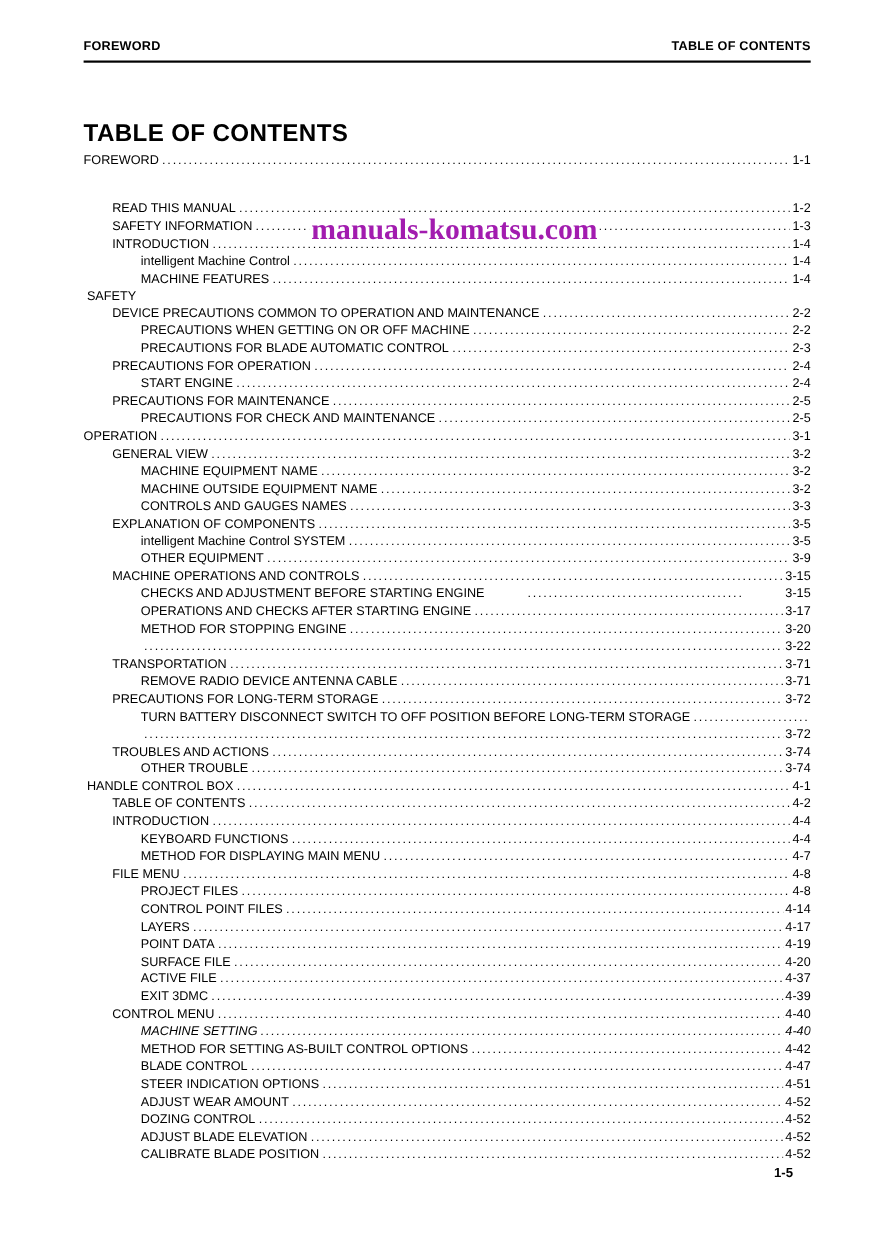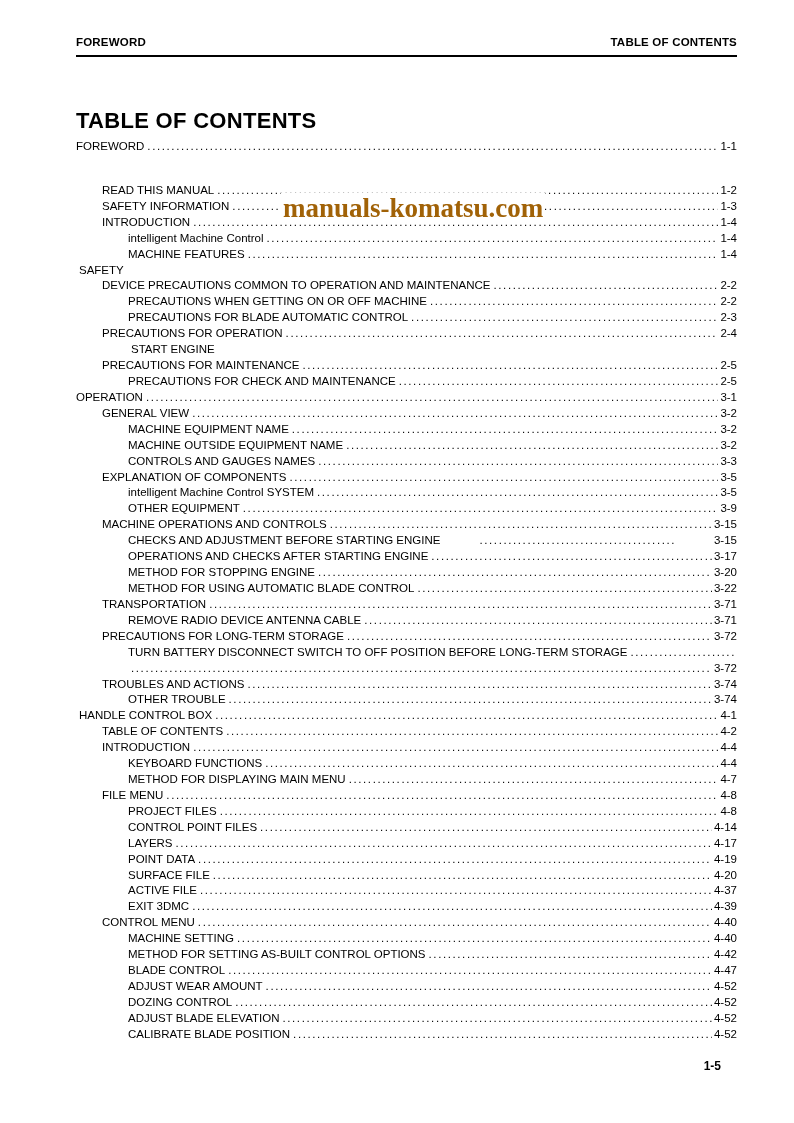--- a/index.html
+++ b/index.html
@@ -62,21 +62,21 @@
     color: #000;
   }
   .toc-page { white-space: nowrap; }
   .watermark {
     position: absolute;
     top: 193px;
     left: 281px;
     font-family: "Liberation Serif", "DejaVu Serif", serif;
     font-size: 27px;
     font-weight: bold;
-    color: #a16207;
+    color: #a21caf;
     background: #ffffff;
     white-space: nowrap;
     z-index: 5;
     padding: 0 2px;
   }
   .footer {
     position: absolute;
     top: 1059px;
     right: 57px;
     font-size: 12px;
@@ -144,21 +144,21 @@
       <div class="toc-row" style="padding-left: 52px;">
         <span class="toc-label">PRECAUTIONS FOR BLADE AUTOMATIC CONTROL</span>
         <span class="toc-dots"></span>
         <span class="toc-page">2-3</span>
       </div>
       <div class="toc-row" style="padding-left: 26px;">
         <span class="toc-label">PRECAUTIONS FOR OPERATION</span>
         <span class="toc-dots"></span>
         <span class="toc-page">2-4</span>
       </div>
-      <div class="toc-row" style="padding-left: 52px; flex-direction: column;">
+      <div class="toc-row" style="padding-left: 52px;">
         <span class="toc-label">START ENGINE</span>
         <span class="toc-dots"></span>
         <span class="toc-page">2-4</span>
       </div>
       <div class="toc-row" style="padding-left: 26px;">
         <span class="toc-label">PRECAUTIONS FOR MAINTENANCE</span>
         <span class="toc-dots"></span>
         <span class="toc-page">2-5</span>
       </div>
       <div class="toc-row" style="padding-left: 52px;">
@@ -220,21 +220,20 @@
         <span class="toc-label">OPERATIONS AND CHECKS AFTER STARTING ENGINE</span>
         <span class="toc-dots"></span>
         <span class="toc-page">3-17</span>
       </div>
       <div class="toc-row" style="padding-left: 52px;">
         <span class="toc-label">METHOD FOR STOPPING ENGINE</span>
         <span class="toc-dots"></span>
         <span class="toc-page">3-20</span>
       </div>
       <div class="toc-row" style="padding-left: 52px;">
-        <span class="toc-label">METHOD FOR USING AUTOMATIC BLADE CONTROL</span>
         <span class="toc-dots"></span>
         <span class="toc-page">3-22</span>
       </div>
       <div class="toc-row" style="padding-left: 26px;">
         <span class="toc-label">TRANSPORTATION</span>
         <span class="toc-dots"></span>
         <span class="toc-page">3-71</span>
       </div>
       <div class="toc-row" style="padding-left: 52px;">
         <span class="toc-label">REMOVE RADIO DEVICE ANTENNA CABLE</span>
@@ -328,36 +327,41 @@
       <div class="toc-row" style="padding-left: 52px;">
         <span class="toc-label">EXIT 3DMC</span>
         <span class="toc-dots"></span>
         <span class="toc-page">4-39</span>
       </div>
       <div class="toc-row" style="padding-left: 26px;">
         <span class="toc-label">CONTROL MENU</span>
         <span class="toc-dots"></span>
         <span class="toc-page">4-40</span>
       </div>
-      <div class="toc-row" style="padding-left: 52px;">
+      <div class="toc-row" style="padding-left: 52px; font-style: italic;">
         <span class="toc-label">MACHINE SETTING</span>
         <span class="toc-dots"></span>
         <span class="toc-page">4-40</span>
       </div>
       <div class="toc-row" style="padding-left: 52px;">
         <span class="toc-label">METHOD FOR SETTING AS-BUILT CONTROL OPTIONS</span>
         <span class="toc-dots"></span>
         <span class="toc-page">4-42</span>
       </div>
       <div class="toc-row" style="padding-left: 52px;">
         <span class="toc-label">BLADE CONTROL</span>
         <span class="toc-dots"></span>
         <span class="toc-page">4-47</span>
       </div>
       <div class="toc-row" style="padding-left: 52px;">
+        <span class="toc-label">STEER INDICATION OPTIONS</span>
+        <span class="toc-dots"></span>
+        <span class="toc-page">4-51</span>
+      </div>
+      <div class="toc-row" style="padding-left: 52px;">
         <span class="toc-label">ADJUST WEAR AMOUNT</span>
         <span class="toc-dots"></span>
         <span class="toc-page">4-52</span>
       </div>
       <div class="toc-row" style="padding-left: 52px;">
         <span class="toc-label">DOZING CONTROL</span>
         <span class="toc-dots"></span>
         <span class="toc-page">4-52</span>
       </div>
       <div class="toc-row" style="padding-left: 52px;">

